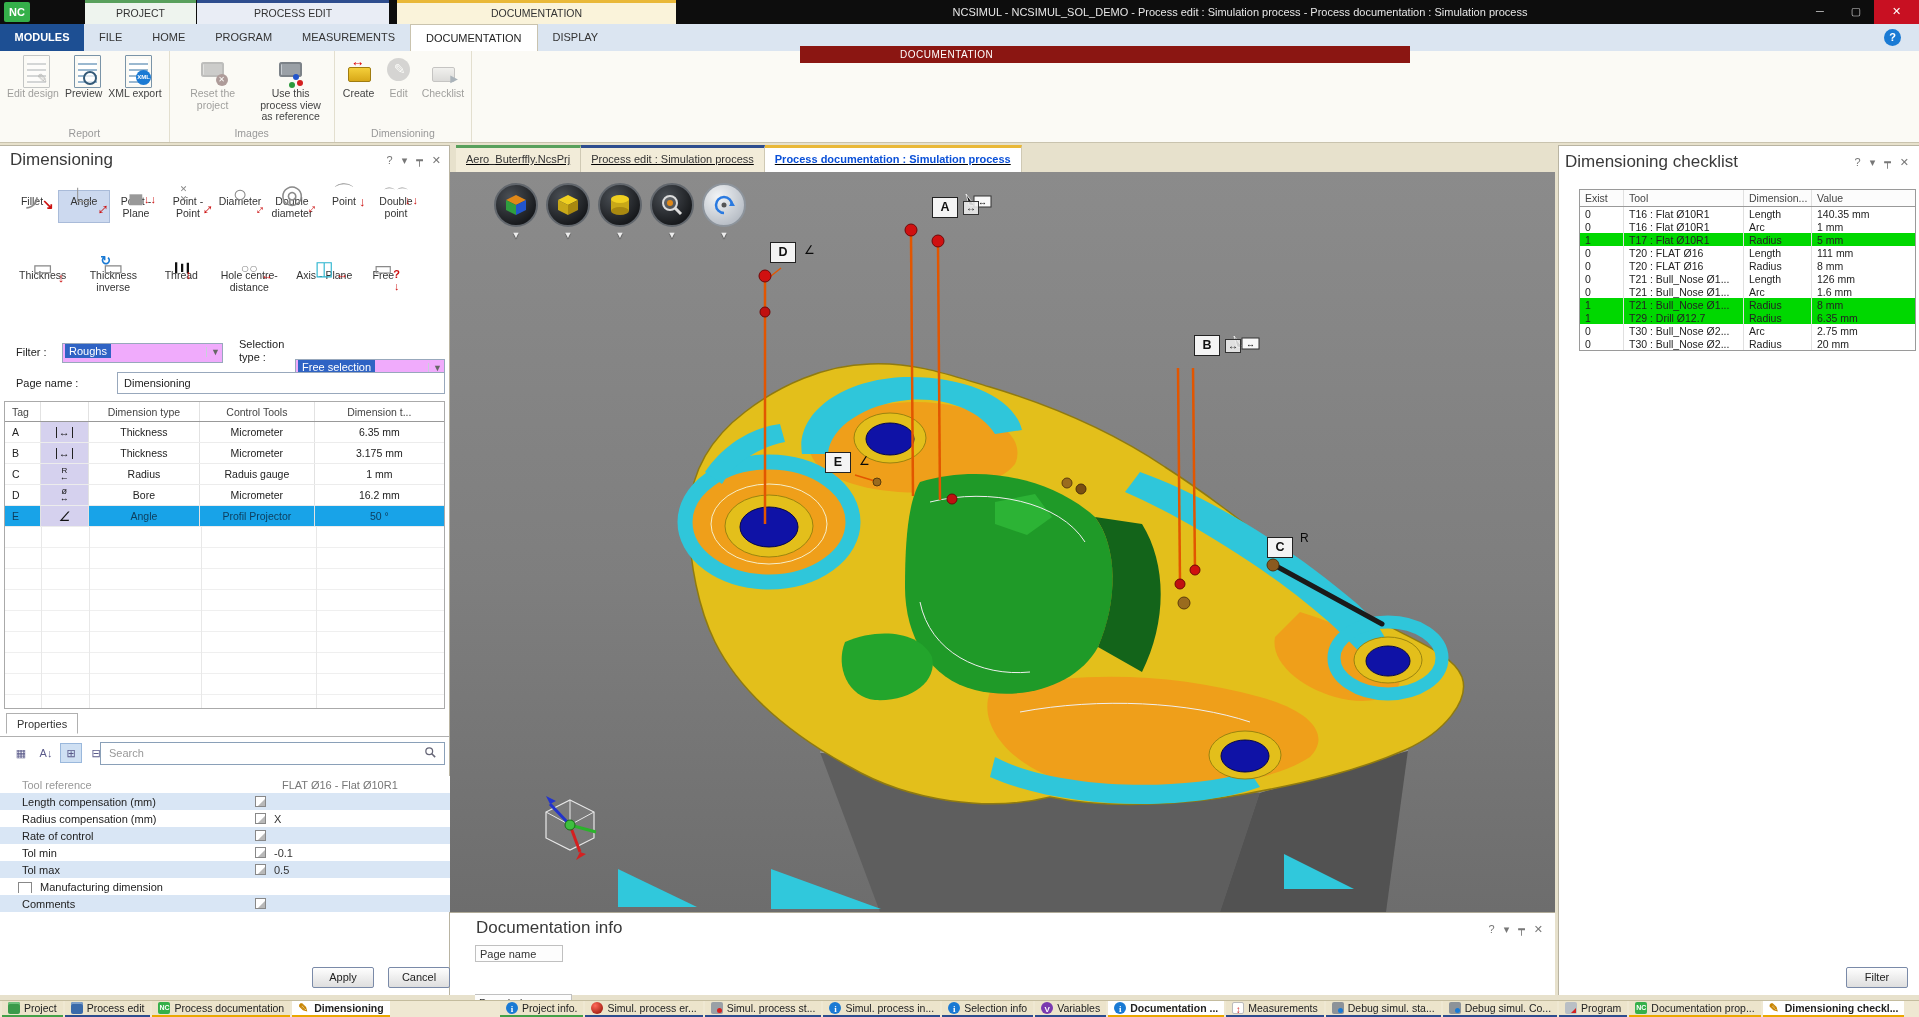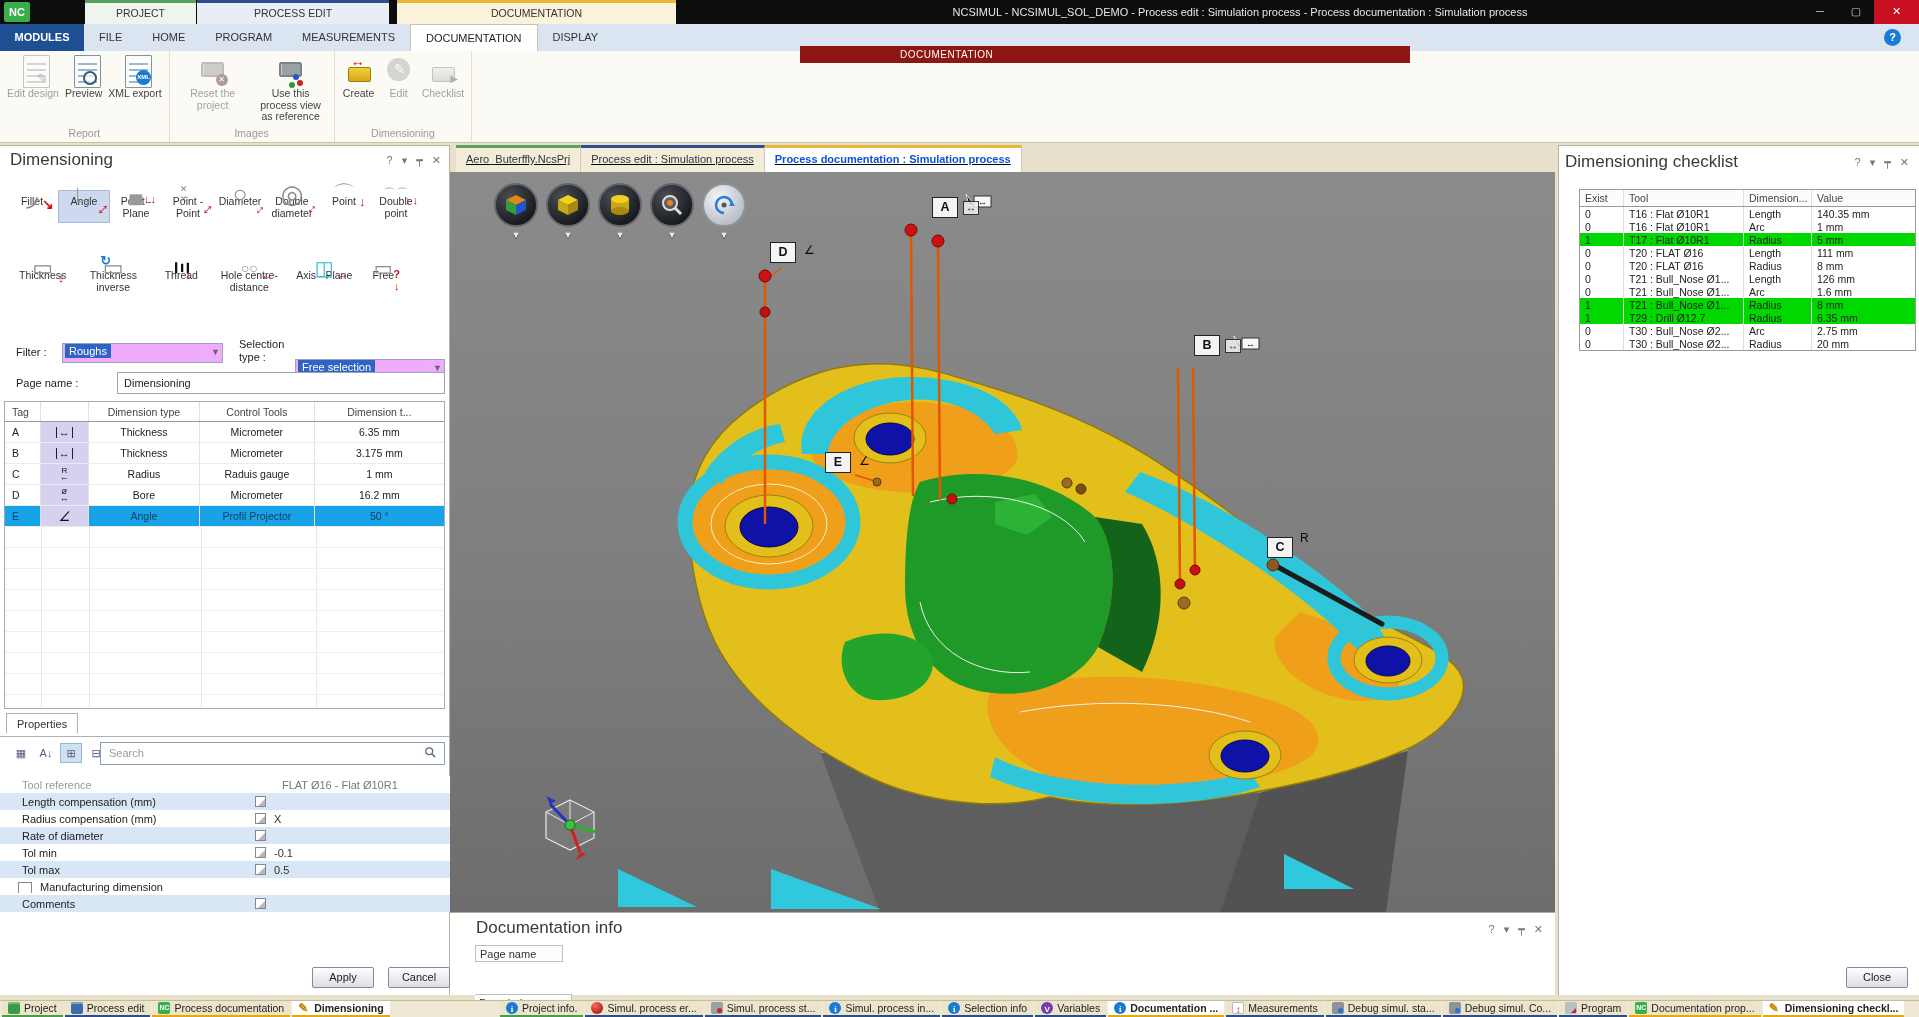--- a/index.html
+++ b/index.html
@@ -549,21 +549,21 @@
           <span class="prop-value"></span>
         </div>
 
         <div class="prop-row">
           <span class="prop-label">Radius compensation (mm)</span>
           <span class="vicon"></span>
           <span class="prop-value">X</span>
         </div>
 
         <div class="prop-row alt">
-          <span class="prop-label">Rate of diameter</span>
+          <span class="prop-label">Rate of control</span>
           <span class="vicon"></span>
           <span class="prop-value"></span>
         </div>
 
         <div class="prop-row">
           <span class="prop-label">Tol min</span>
           <span class="vicon"></span>
           <span class="prop-value">-0.1</span>
         </div>
 
@@ -845,21 +845,21 @@
           </div>
 
           <div class="cl-row">
             <div class="cl-c c0">0</div>
             <div class="cl-c c1">T30 : Bull_Nose Ø2...</div>
             <div class="cl-c c2">Radius</div>
             <div class="cl-c c3">20 mm</div>
           </div>
         </div>
     </div>
-    <div class="btn close-btn">Close</div>
+    <div class="btn close-btn">Filter</div>
   </div>
 
   <div class="taskbar">
     <div class="tb-group tb-left">
 
         <div class="tb-item" data-u="green">
           <i class="tbi" data-icon="folder-green"></i>
           <span>Project</span>
         </div>
 

